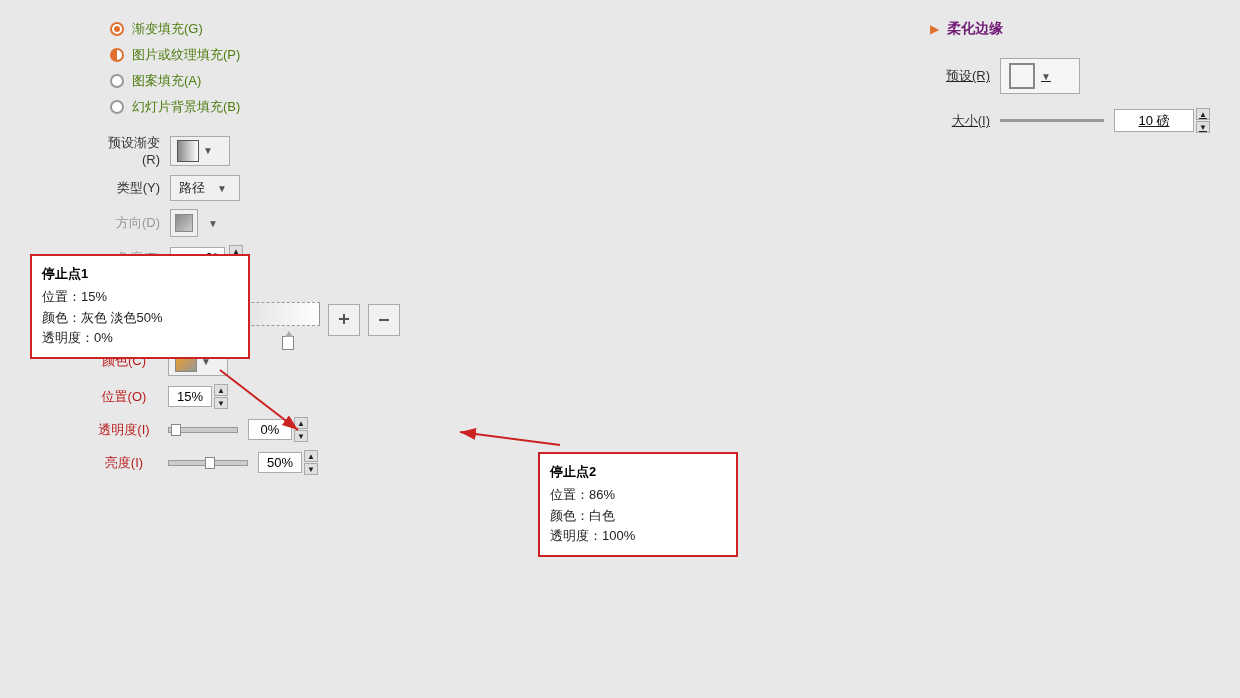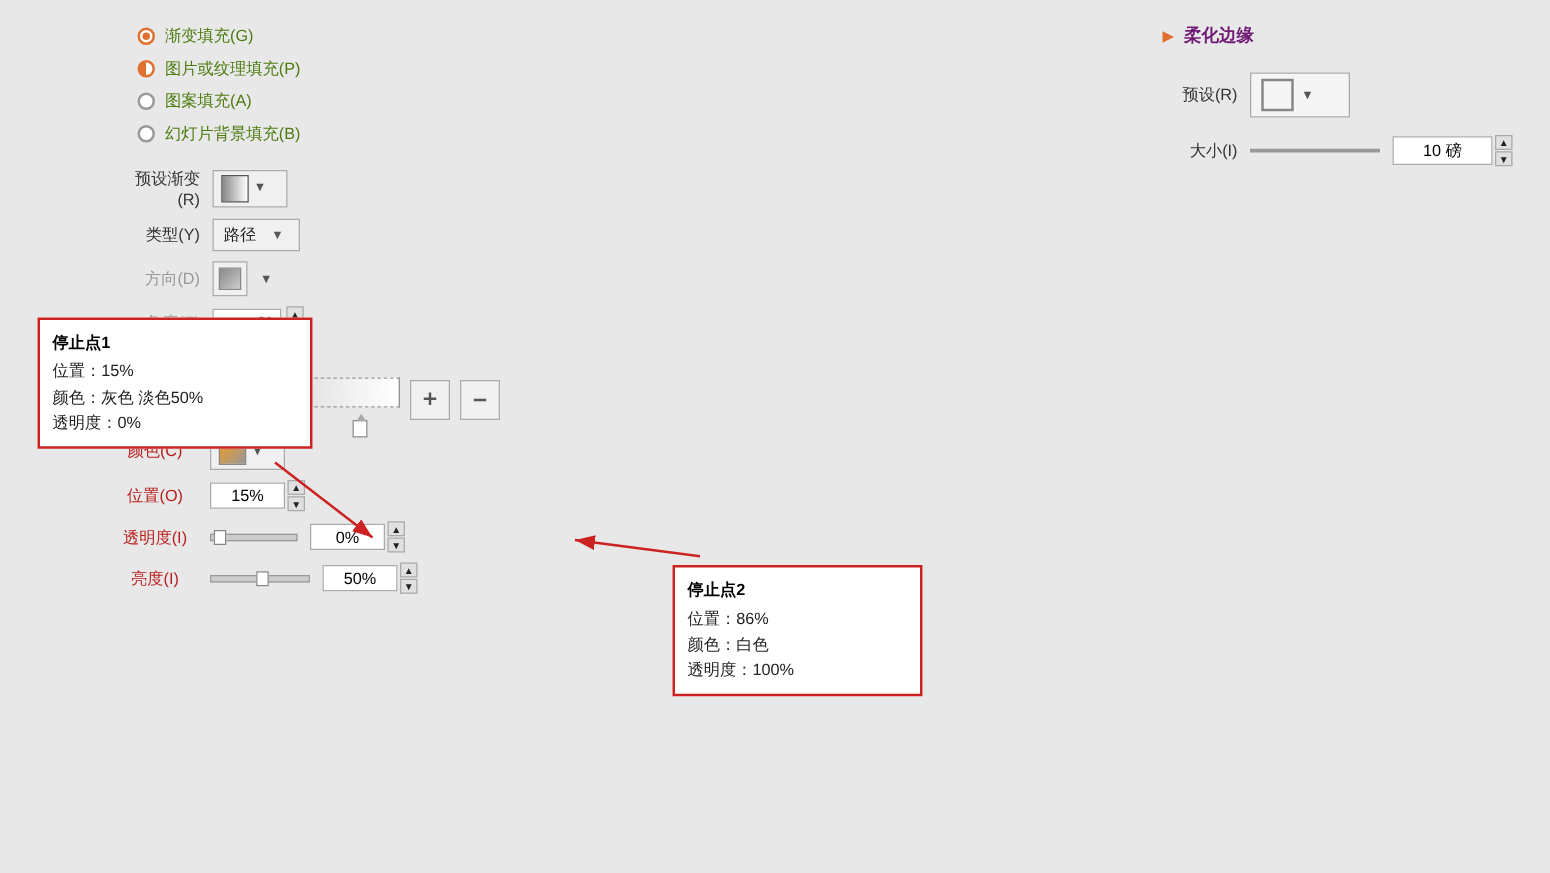--- a/index.html
+++ b/index.html
@@ -337,21 +337,21 @@
       display: flex;
       align-items: center;
       gap: 2px;
     }
 
     .input-value {
       background: #fff;
       border: 1px solid #aaa;
       padding: 2px 6px;
       font-size: 13px;
-      width: 60px;
+      width: 44px;
       text-align: center;
     }
 
     
     .annotation-box {
       position: absolute;
       background: #fff;
       border: 2px solid #cc2222;
       padding: 8px 10px;
       font-size: 13px;
@@ -392,20 +392,21 @@
       font-size: 14px;
       font-weight: bold;
       color: #701a75;
     }
 
     .right-form-row {
       display: flex;
       align-items: center;
       margin-bottom: 14px;
       gap: 10px;
+      text-decoration: underline;
     }
 
     .right-label {
       width: 60px;
       text-align: right;
       font-size: 13px;
       color: #333;
       flex-shrink: 0;
     }
 

